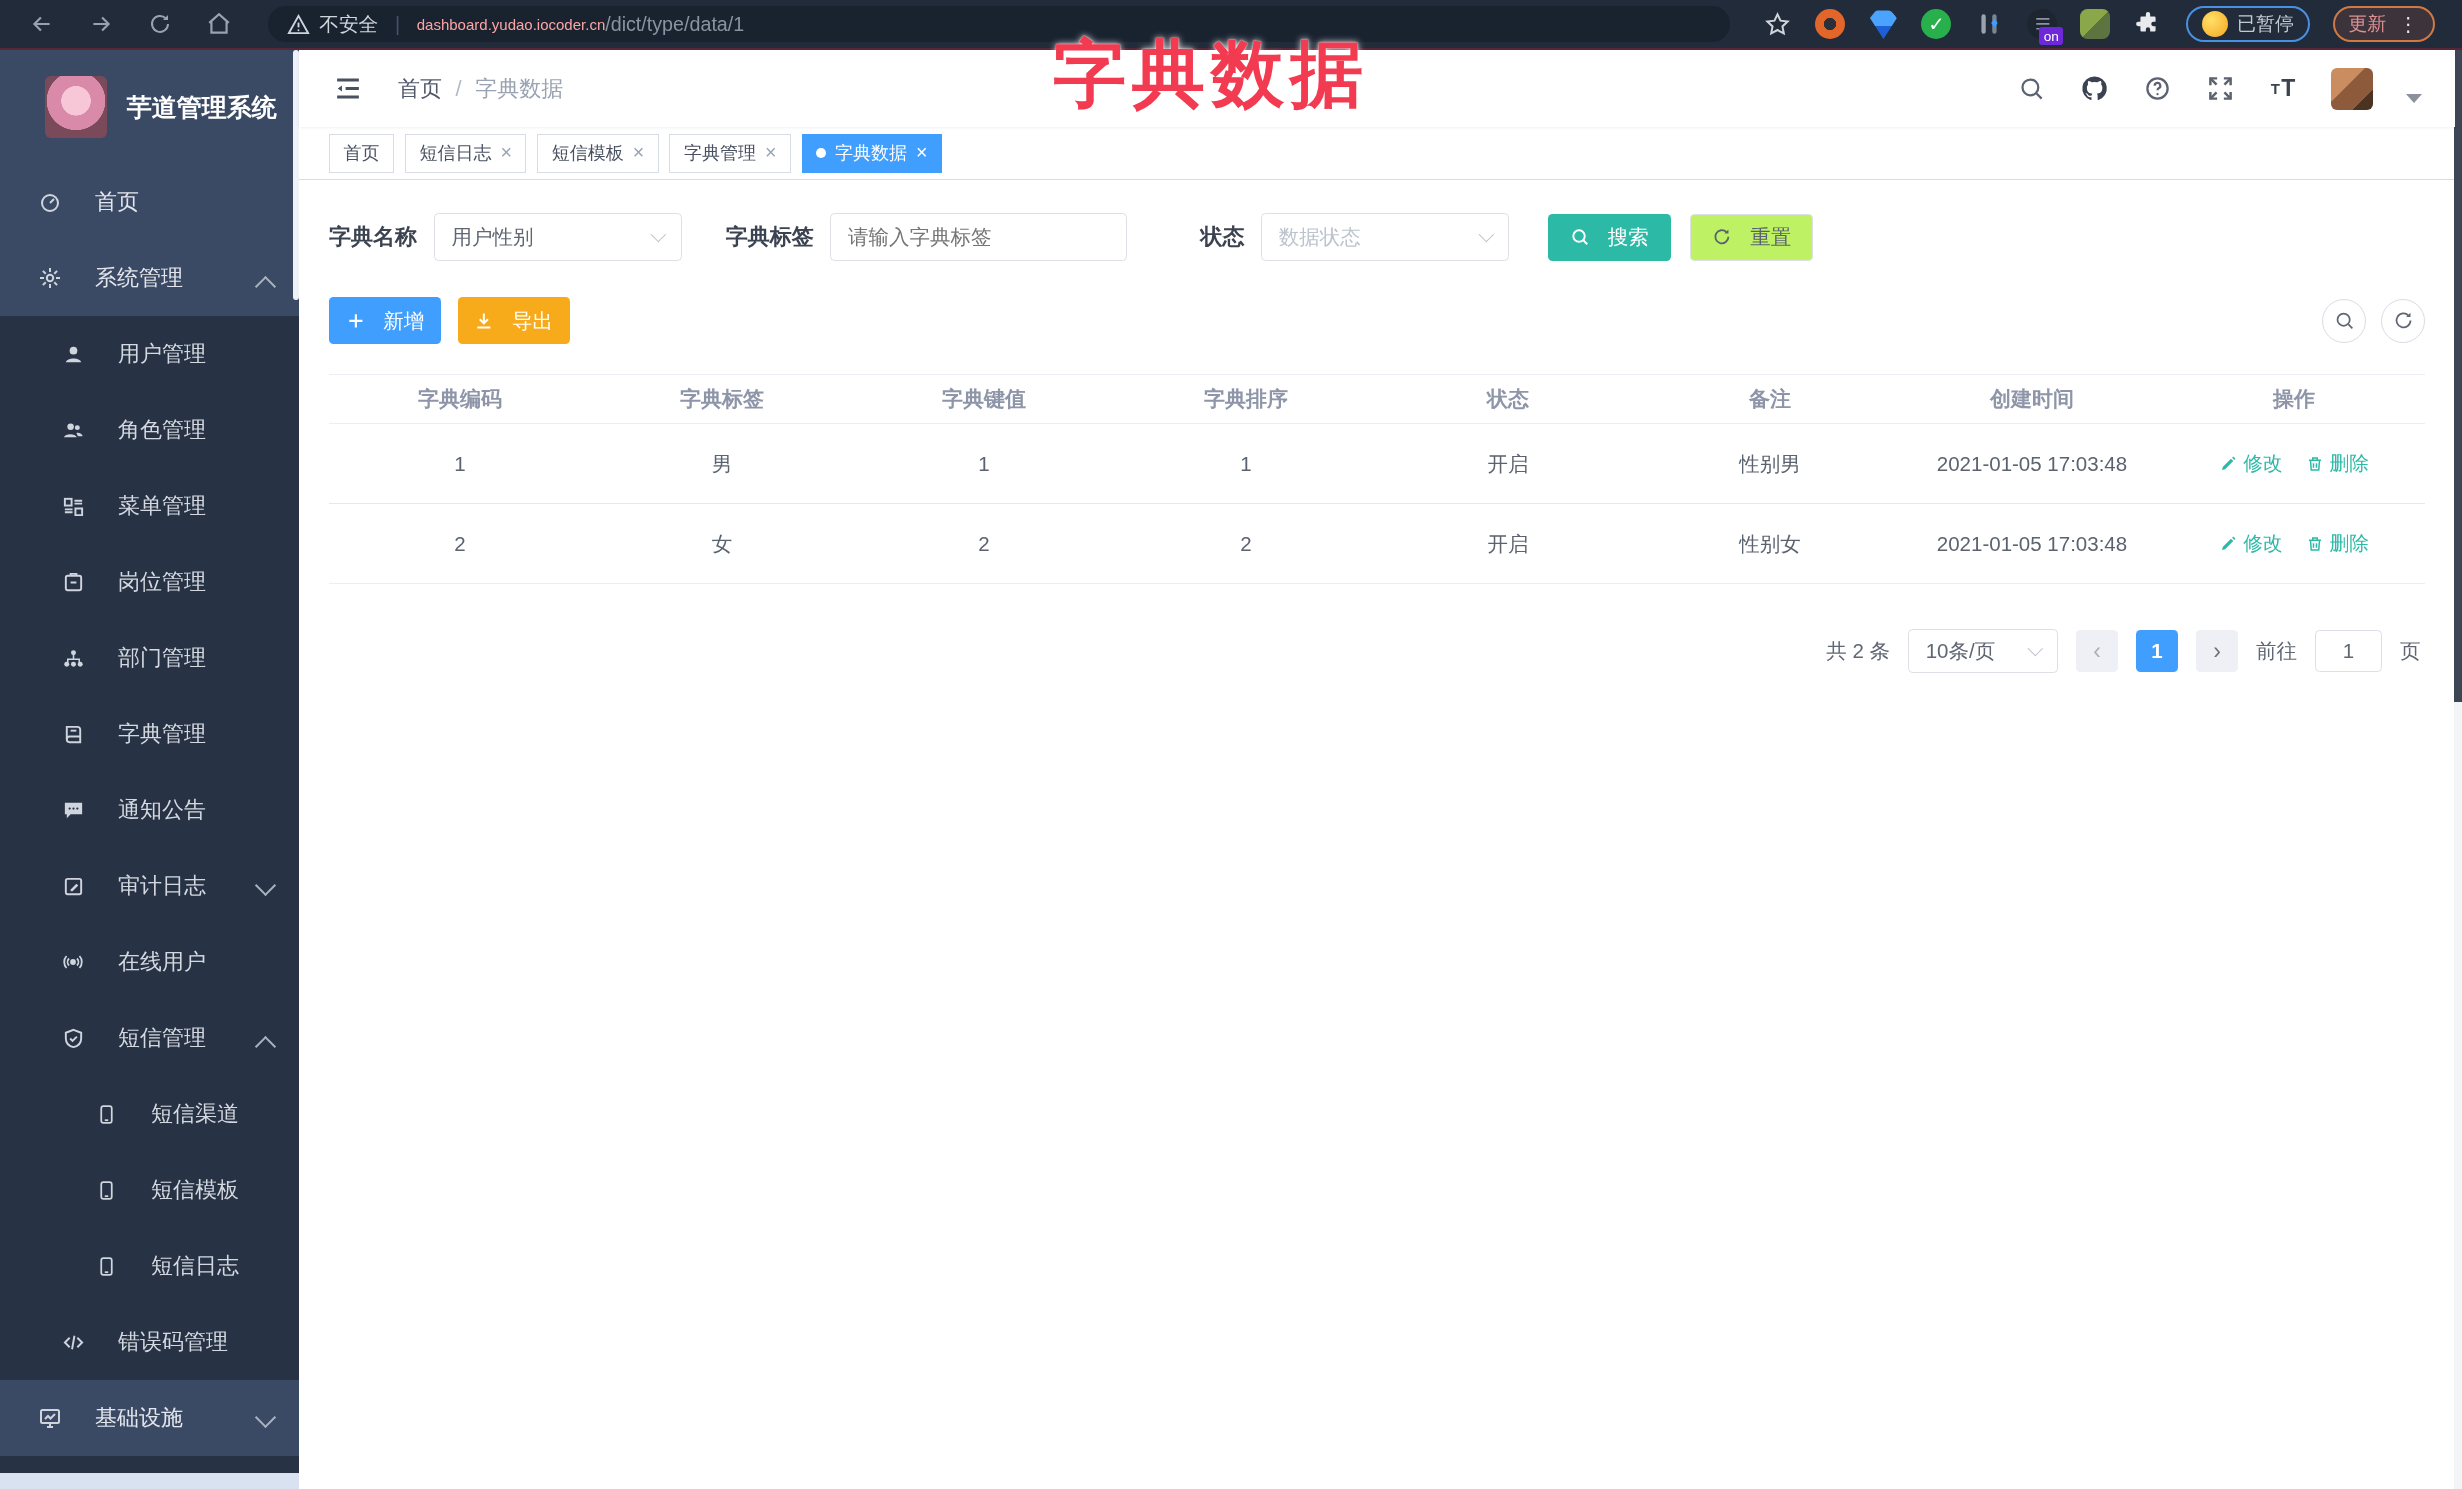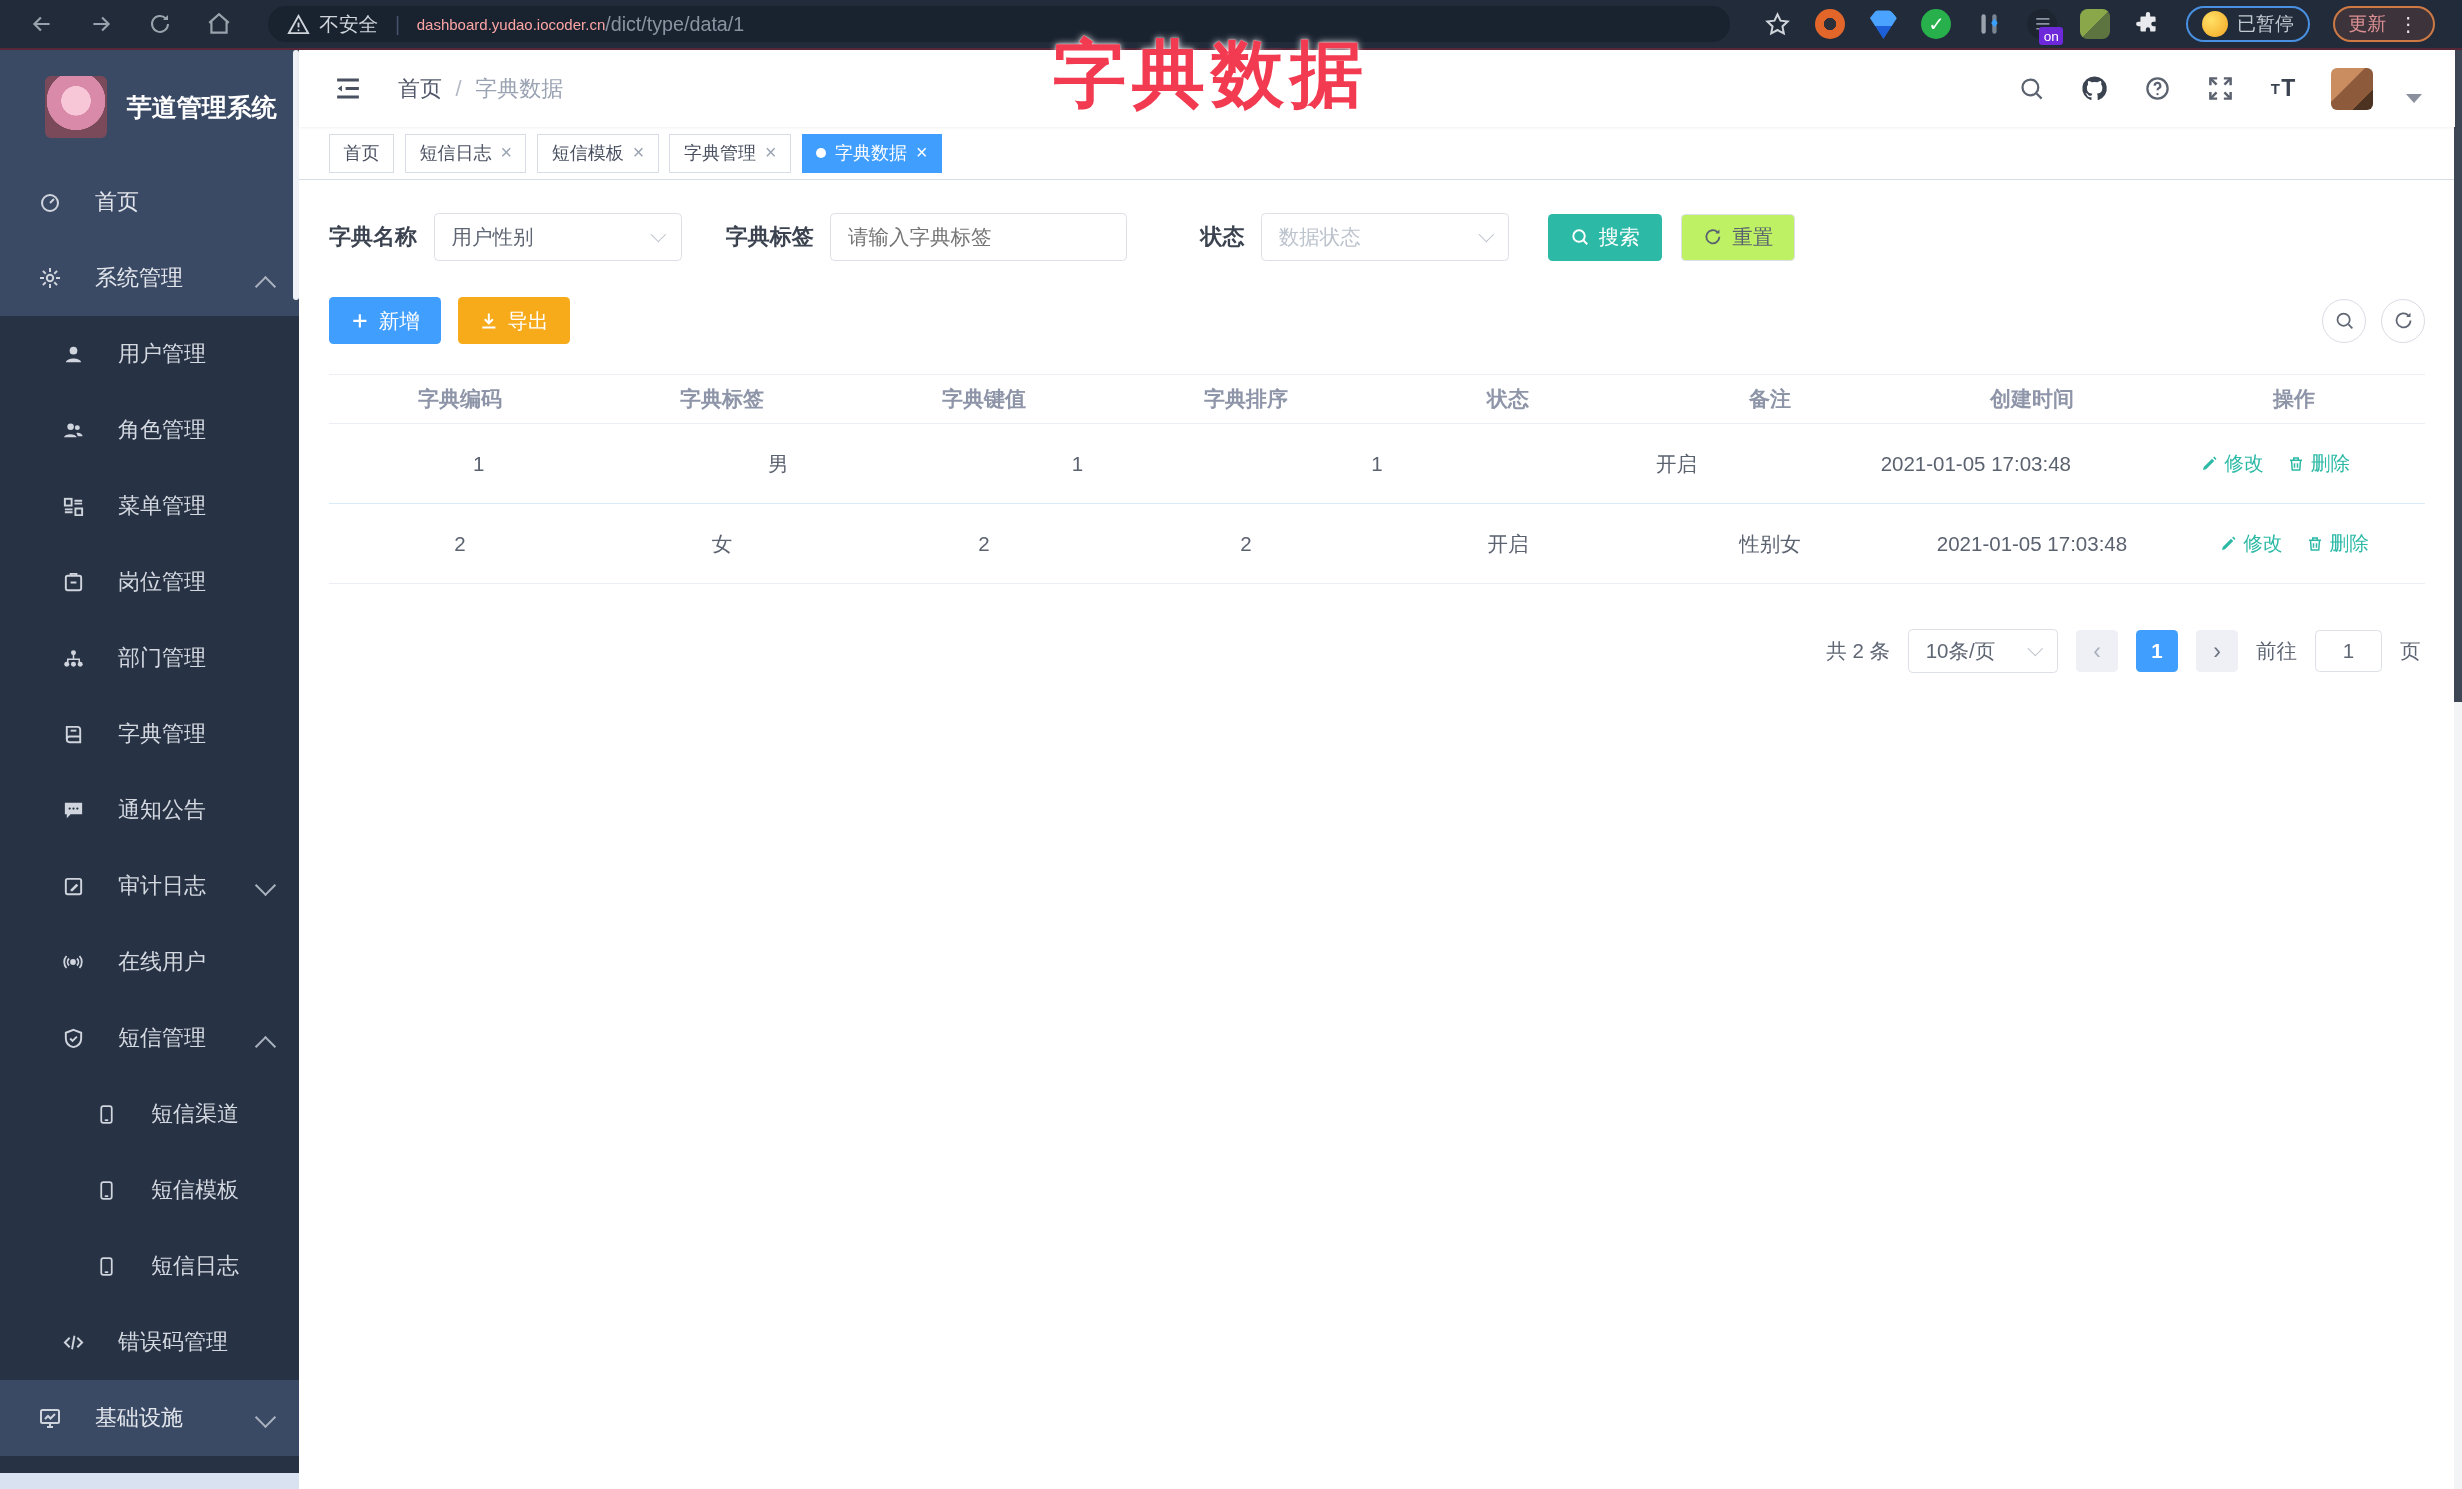--- a/index.html
+++ b/index.html
@@ -90,21 +90,21 @@
     display:flex; align-items:center; padding:0 16.7px; font-size:20.5px; }
   .f-select { width:248px; justify-content:space-between; }
   .f-input { width:297px; }
   .f-value { color:#5f6674; }
   .f-ph { color:#bcc3cd; }
   .sel-caret { width:10.6px; height:10.6px; border-right:1.5px solid #b6bcc6; border-bottom:1.5px solid #b6bcc6;
     transform:rotate(45deg); margin-top:-4.5px; }
   .f-gap { width:44px; flex:0 0 auto; }
   .f-gap-big { width:73px; flex:0 0 auto; }
   .btn { height:47px; border-radius:4.5px; display:flex; align-items:center; justify-content:center;
-    font-size:20.5px; padding:0 21px; gap:9px; cursor:pointer; border:0.8px solid transparent; white-space:nowrap; }
+    font-size:20.5px; padding:0 21px; gap:18px; cursor:pointer; border:0.8px solid transparent; white-space:nowrap; }
   #btn-search { background:#2cb9a6; color:#fff; margin-left:39px; }
   #btn-reset { background:#bef264; color:#5a6270; border-color:#dcdfe6; margin-left:19.7px; }
 
   #toolbar-row { display:flex; align-items:center; margin-top:36px; }
   #btn-add { background:#409eff; color:#fff; width:112px; padding:0; }
   #btn-export { background:#f7ab1b; color:#fff; width:112px; padding:0; margin-left:16.7px; }
   #toolbar-right { margin-left:auto; display:flex; gap:15px; }
   .circ-btn { width:44px; height:44px; border-radius:50%; border:0.8px solid #d9dce3; background:#fff;
     display:flex; align-items:center; justify-content:center; color:#5f6674; }
 
@@ -556,20 +556,21 @@
           <div class="t-cell">创建时间</div>
           <div class="t-cell">操作</div>
         </div>
 
         <div class="t-row t-body-row" id="t-row-1">
           <div class="t-cell">1</div>
           <div class="t-cell">男</div>
           <div class="t-cell">1</div>
           <div class="t-cell">1</div>
           <div class="t-cell">开启</div>
+          <div class="t-cell">性别男</div>
           <div class="t-cell">2021-01-05 17:03:48</div>
           <div class="t-cell">
             <span class="op-link">
               <svg width="18" height="18" viewBox="0 0 24 24" fill="currentColor">
                   <path d="M4 20l1-4L16 5l3 3L8 19l-4 1zM17.5 3.5l3 3 1.5-1.5-3-3z"></path>
                 </svg>
               <span>修改</span>
             </span>
             <span class="op-link">
               <svg width="18" height="18" viewBox="0 0 24 24" fill="none" stroke="currentColor" stroke-width="2">

